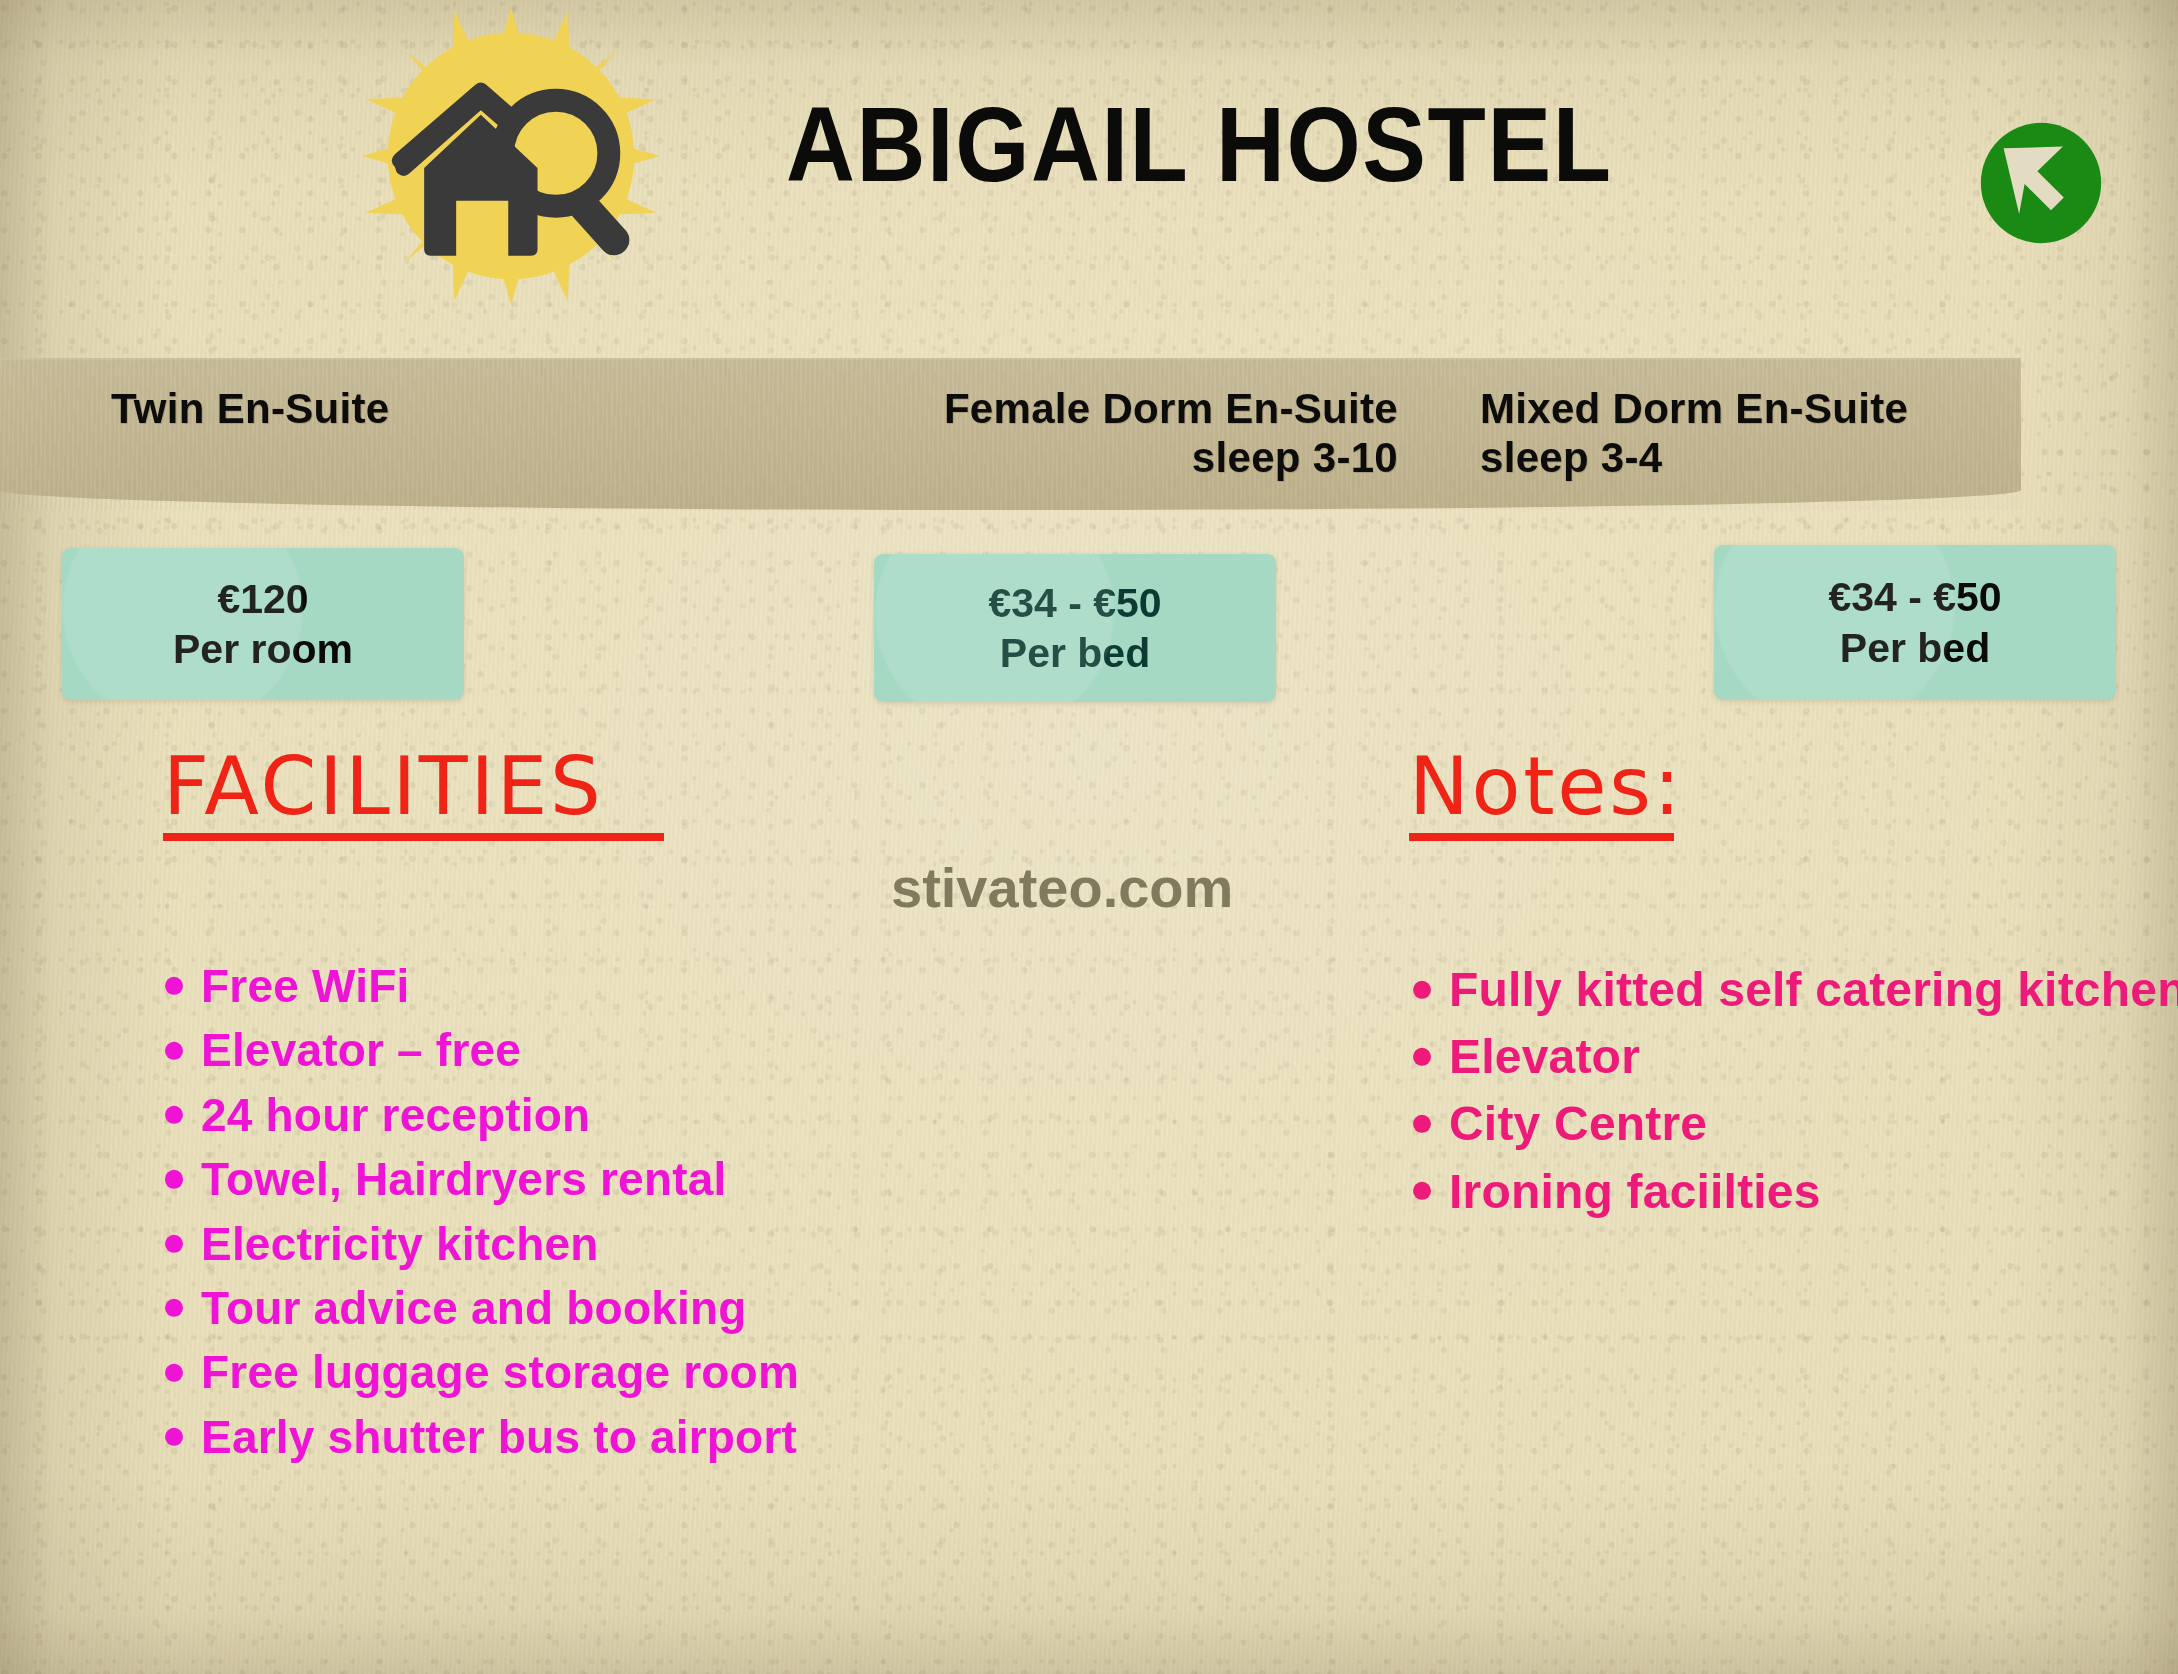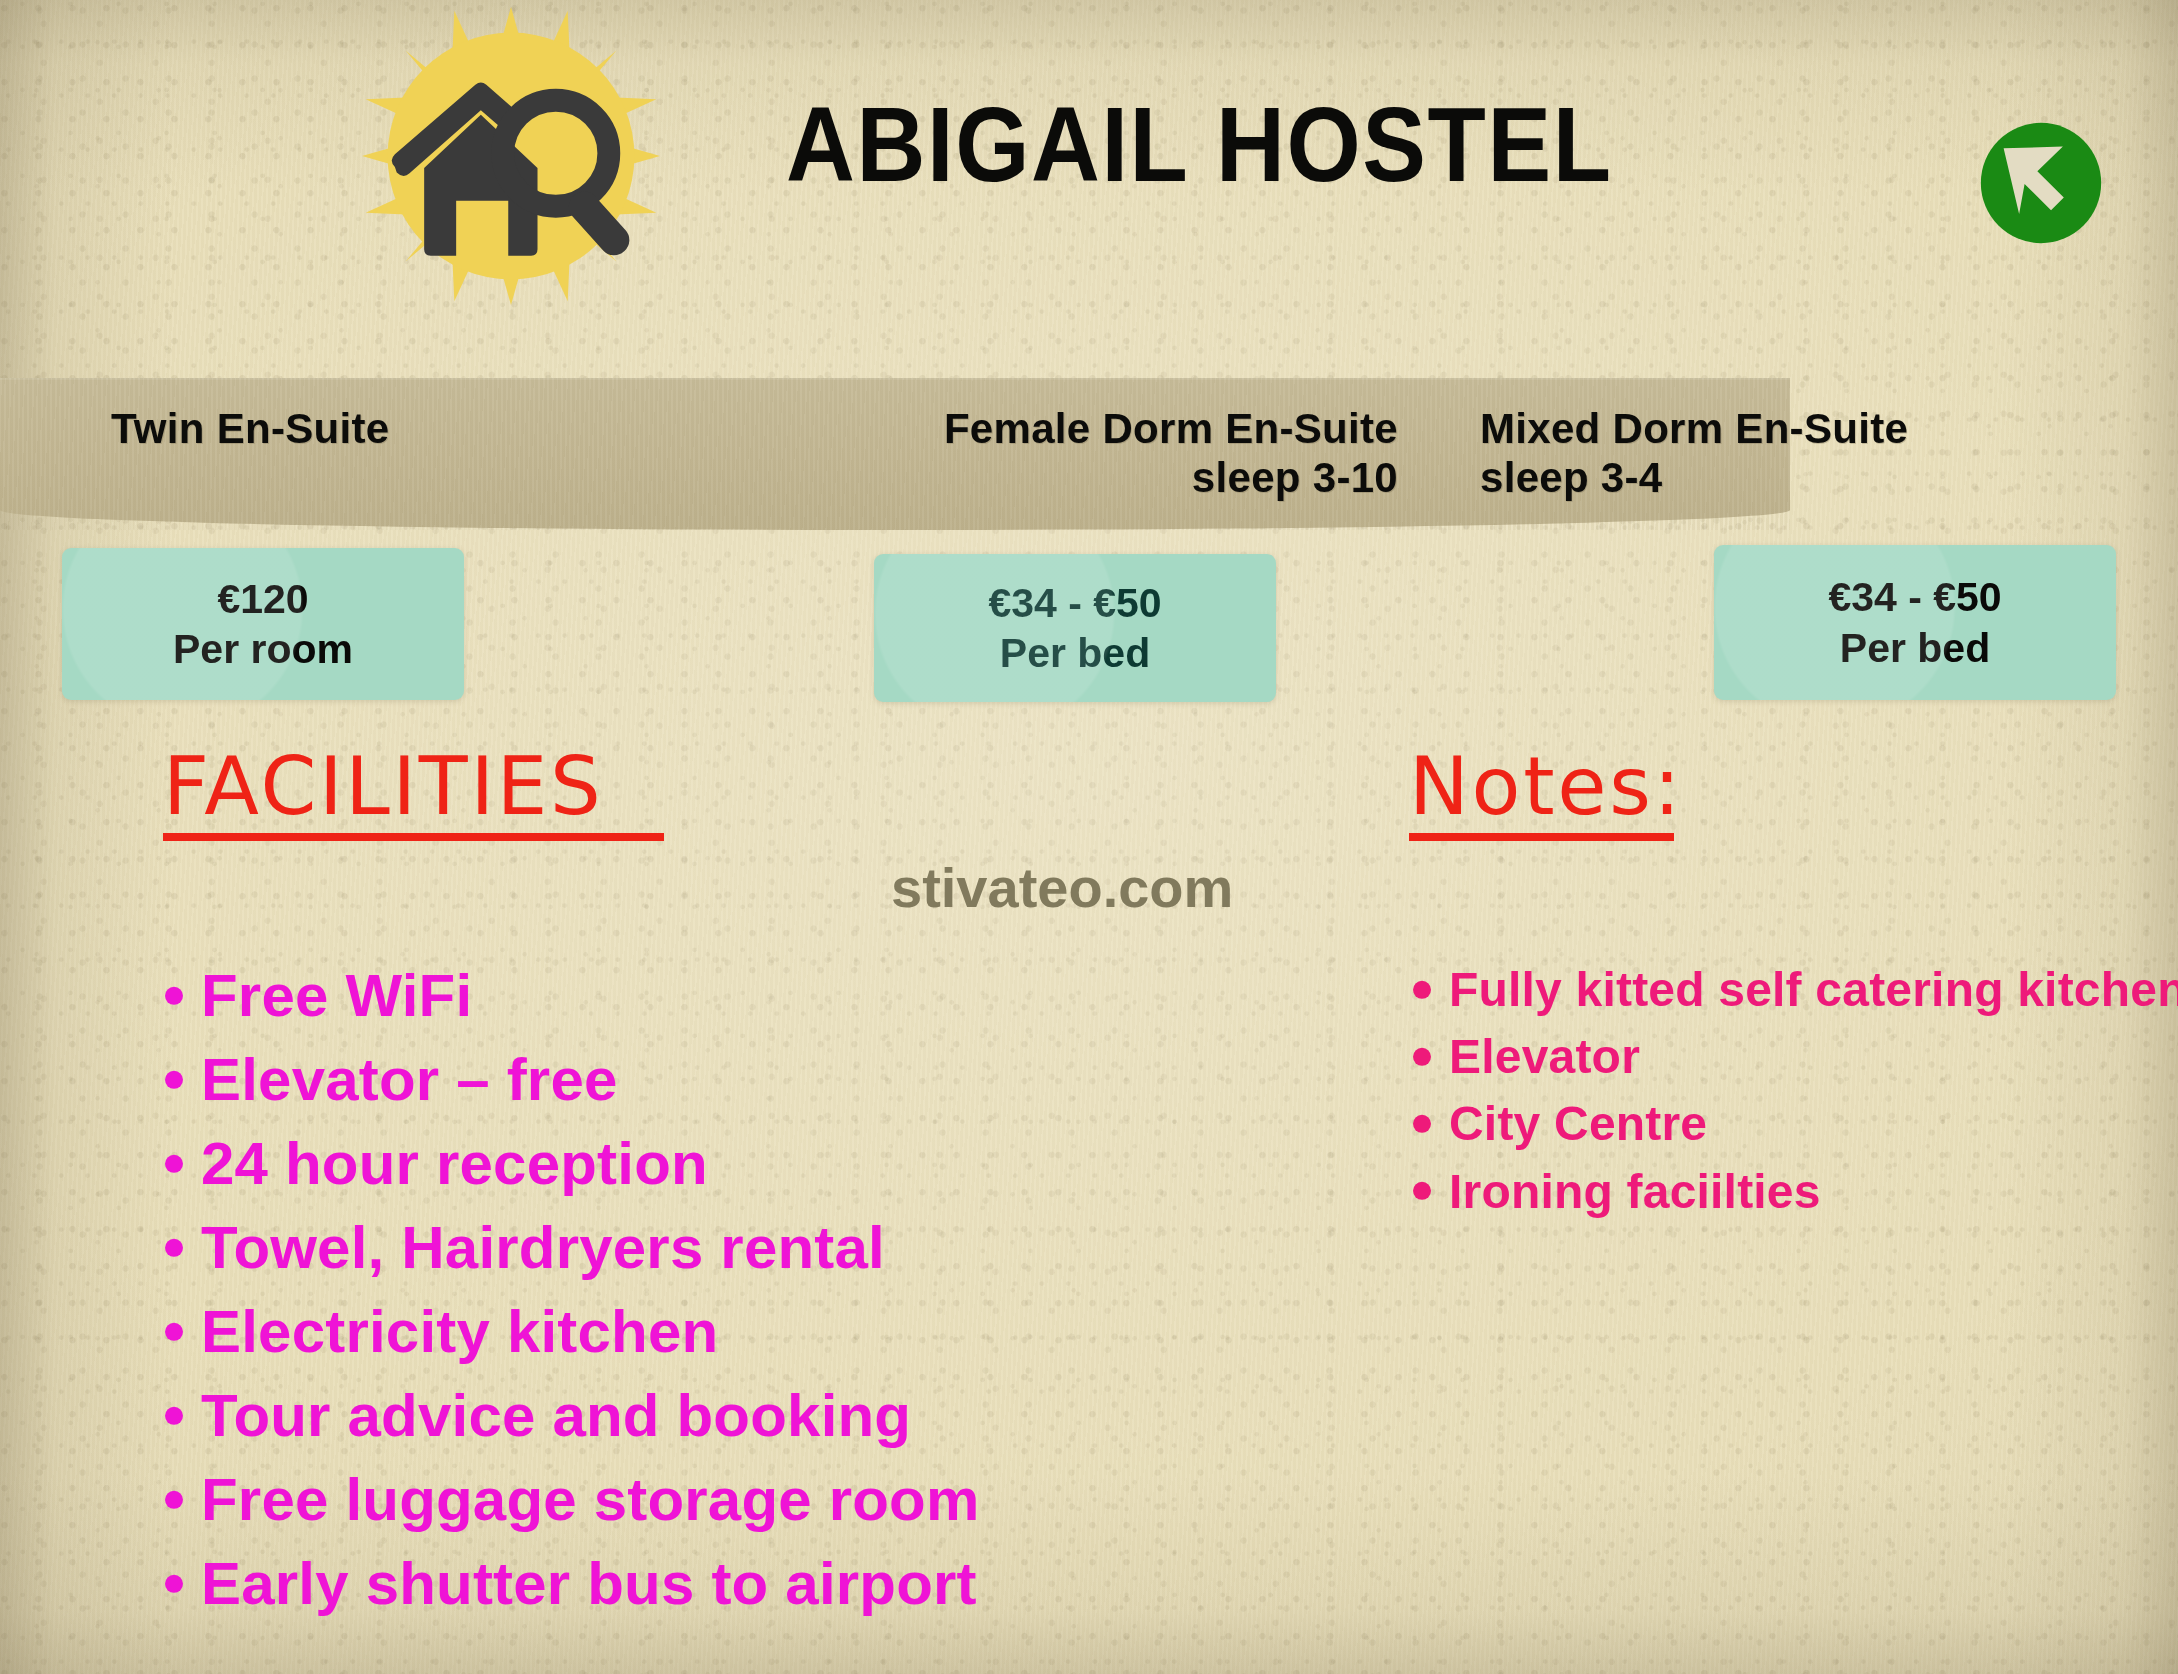--- a/index.html
+++ b/index.html
@@ -91,22 +91,22 @@
     top: 121px;
     width: 124px;
     height: 124px;
   }
   #green-badge svg { display: block; width: 100%; height: 100%; }
 
   
   #band {
     position: absolute;
     left: 0;
-    top: 378px;
-    width: 1790px;
+    top: 358px;
+    width: 2021px;
     height: 152px;
     background: linear-gradient(180deg, #c6bb98 0%, #c2b692 52%, #bdb18c 100%);
     border-radius: 0 0 60% 60% / 0 0 24px 24px;
     box-shadow: inset 0 1.8px 0 rgba(255,255,255,.10);
   }
   #band .bandtex {
     position: absolute; inset: 0;
     background-image: repeating-linear-gradient(91deg, rgba(255,255,255,.05) 0 1.8px, rgba(140,128,96,.05) 1.8px 4.6px);
   }
 
@@ -210,21 +210,21 @@
     width: 18.3px;
     height: 18.3px;
     border-radius: 50%;
     background: currentColor;
   }
 
   #facil-list {
     left: 161px;
     top: 954px;
     color: #ef13d6;
-    font-size: 60px;
+    font-size: 46px;
     line-height: 1.40;
     letter-spacing: 0.2px;
   }
   #notes-list {
     left: 1409px;
     top: 956px;
     color: #ee1a7a;
     font-size: 48px;
     line-height: 1.40;
     letter-spacing: 0.2px;

